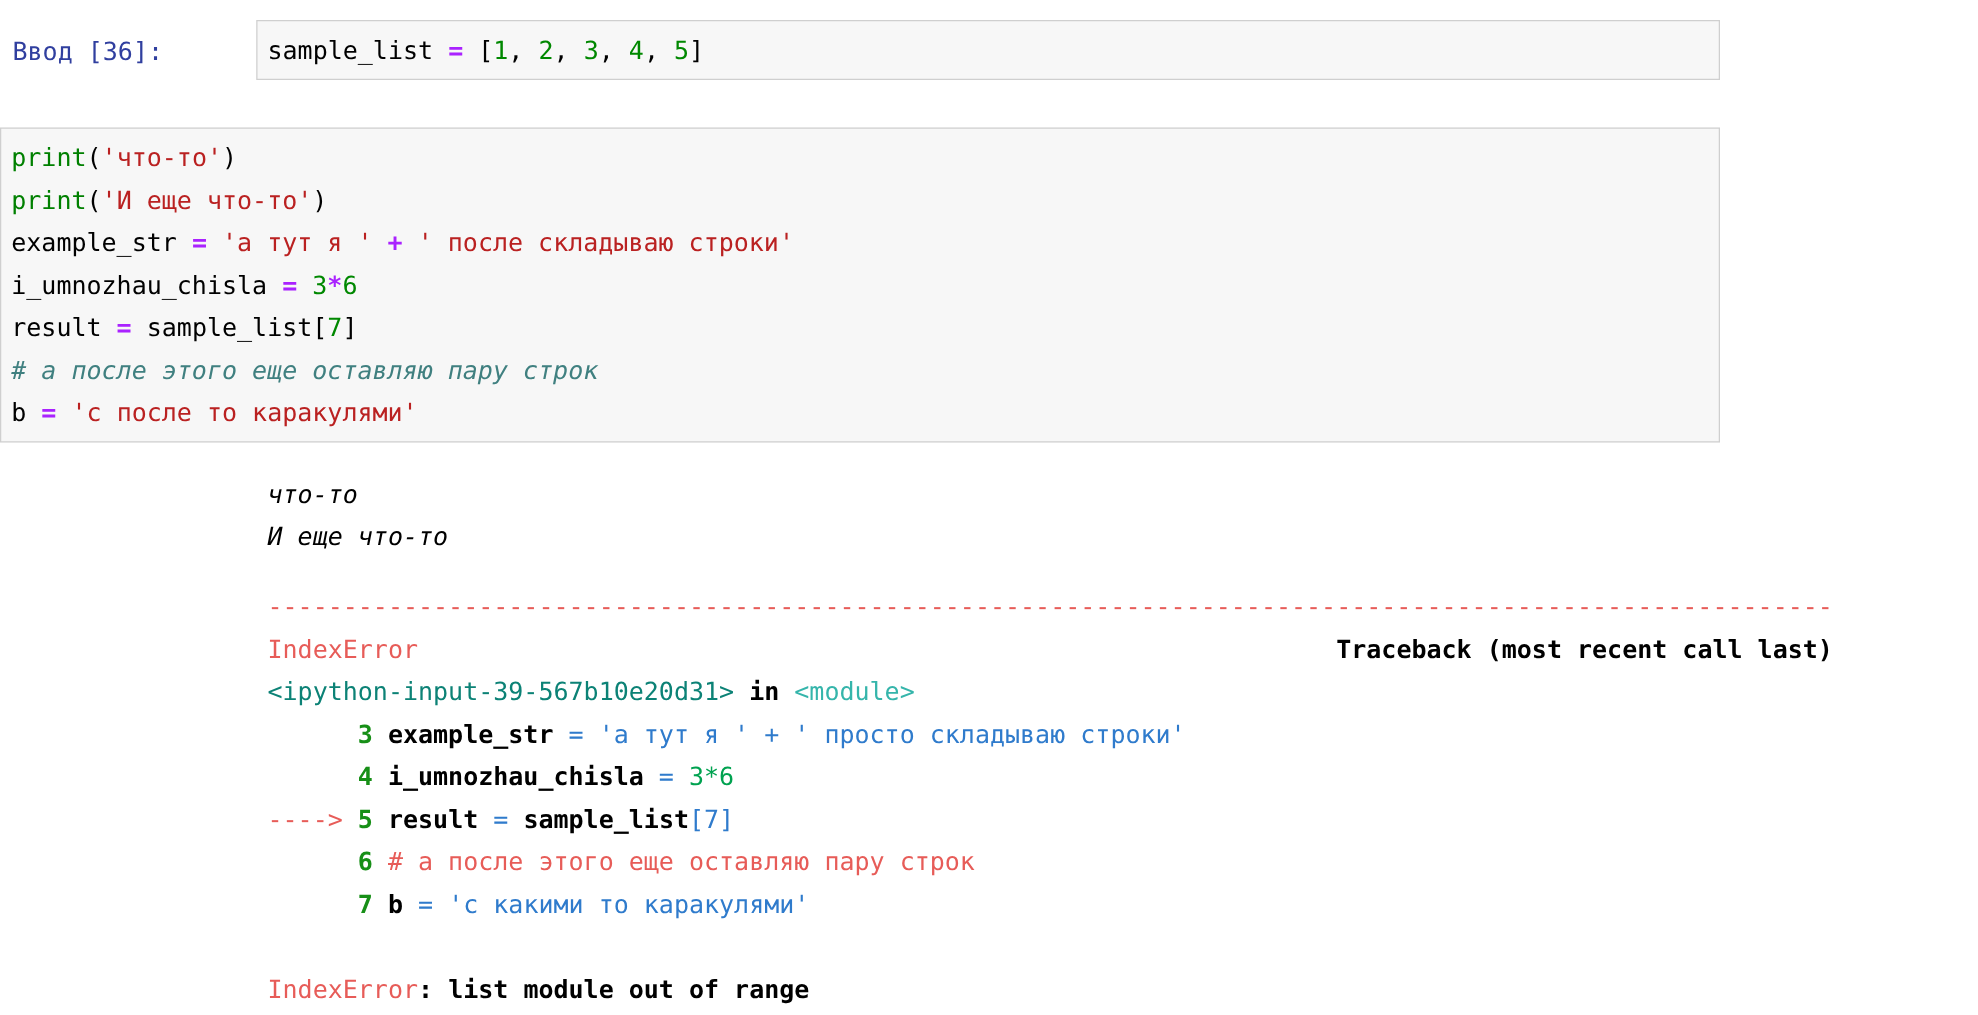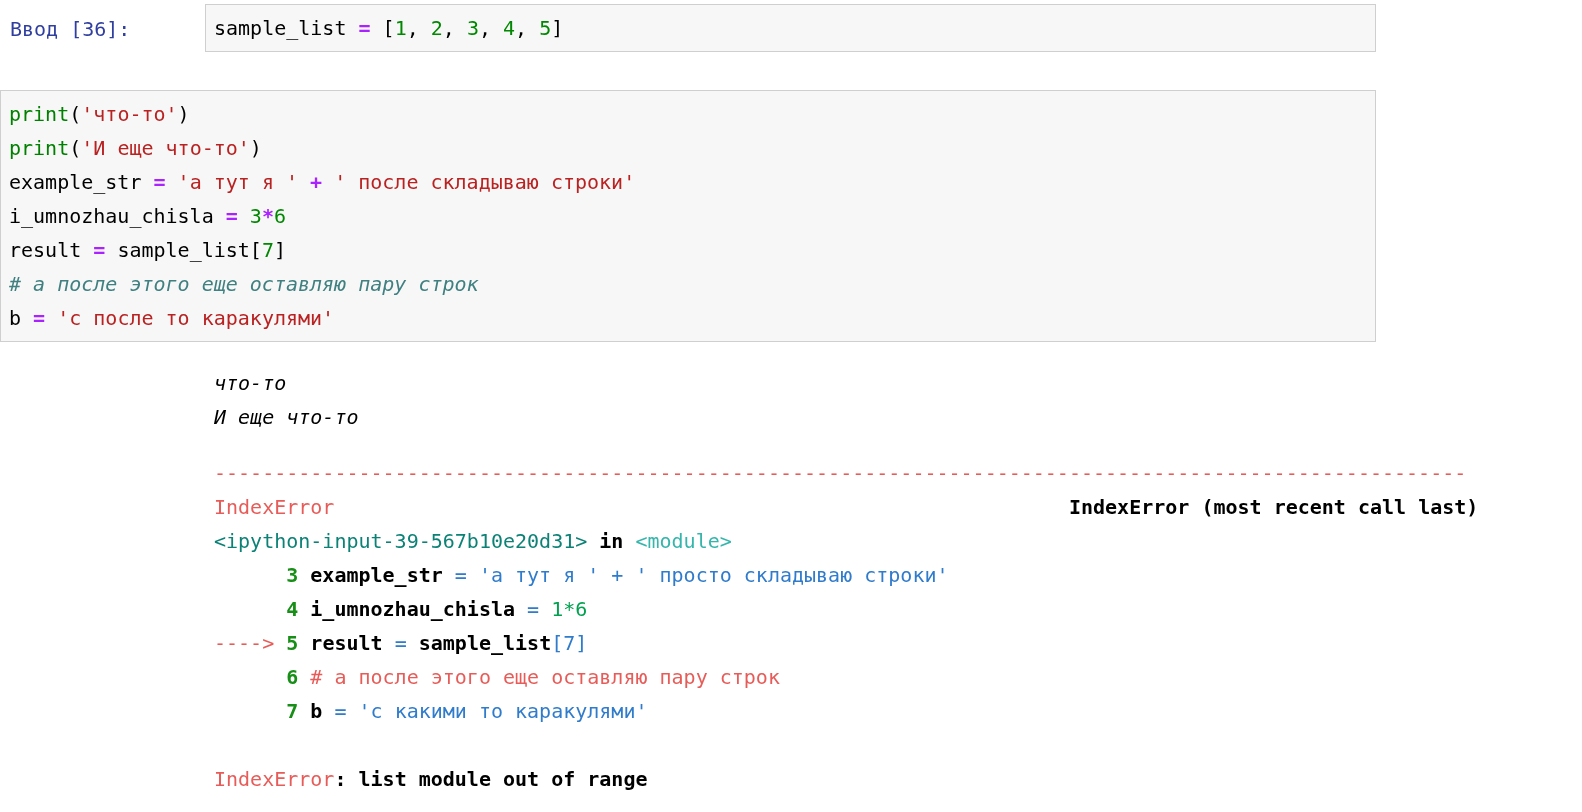--- a/index.html
+++ b/index.html
@@ -3,21 +3,21 @@
 <meta charset="utf-8">
 <style>
   html, body { margin: 0; padding: 0; }
   body {
     width: 1582px;
     height: 812px;
     background: #ffffff;
     overflow: hidden;
     font-family: "DejaVu Sans Mono", monospace;
   }
-  .notebook { padding-top: 4px; width: 1376px; }
+  .notebook { padding-top: 16px; width: 1376px; }
   .cell { margin-bottom: 38px; }
   .row { display: flex; align-items: stretch; }
   .prompt-col {
     flex: 0 0 205px;
     box-sizing: border-box;
     padding: 8px 6px 0 10px;
     font-size: 20px;
     line-height: 34px;
     white-space: pre;
   }
@@ -67,24 +67,24 @@
         </div>
       </div>
       <div class="row">
         <div class="out-spacer"></div>
         <pre class="stdout-pre">что-то
 И еще что-то</pre>
       </div>
       <div class="row">
         <div class="out-spacer"></div>
         <pre class="tb-pre"><span class="tok-r">--------------------------------------------------------------------------------------------------------</span>
-<span class="tok-r">IndexError</span><span class="tok-p">                                                             </span><span class="tok-k">IndexError (most recent call last)</span>
+<span class="tok-r">IndexError</span><span class="tok-p">                                                             </span><span class="tok-k">Traceback (most recent call last)</span>
 <span class="tok-tl">&lt;ipython-input-39-567b10e20d31&gt;</span><span class="tok-k"> in </span><span class="tok-cy">&lt;module&gt;</span>
 <span class="tok-g">      3 </span><span class="tok-k">example_str </span><span class="tok-b">= 'а тут я ' + ' просто складываю строки'</span>
-<span class="tok-g">      4 </span><span class="tok-k">i_umnozhau_chisla </span><span class="tok-b">= </span><span class="tok-gn">1*6</span>
+<span class="tok-g">      4 </span><span class="tok-k">i_umnozhau_chisla </span><span class="tok-b">= </span><span class="tok-gn">3*6</span>
 <span class="tok-r">----&gt; </span><span class="tok-g">5 </span><span class="tok-k">result </span><span class="tok-b">= </span><span class="tok-k">sample_list</span><span class="tok-b">[7]</span>
 <span class="tok-g">      6 </span><span class="tok-r"># а после этого еще оставляю пару строк</span>
 <span class="tok-g">      7 </span><span class="tok-k">b </span><span class="tok-b">= 'с какими то каракулями'</span>
 
 <span class="tok-r">IndexError</span><span class="tok-k">: list module out of range</span></pre>
       </div>
     </div>
   </div>
 
 </body></html>

